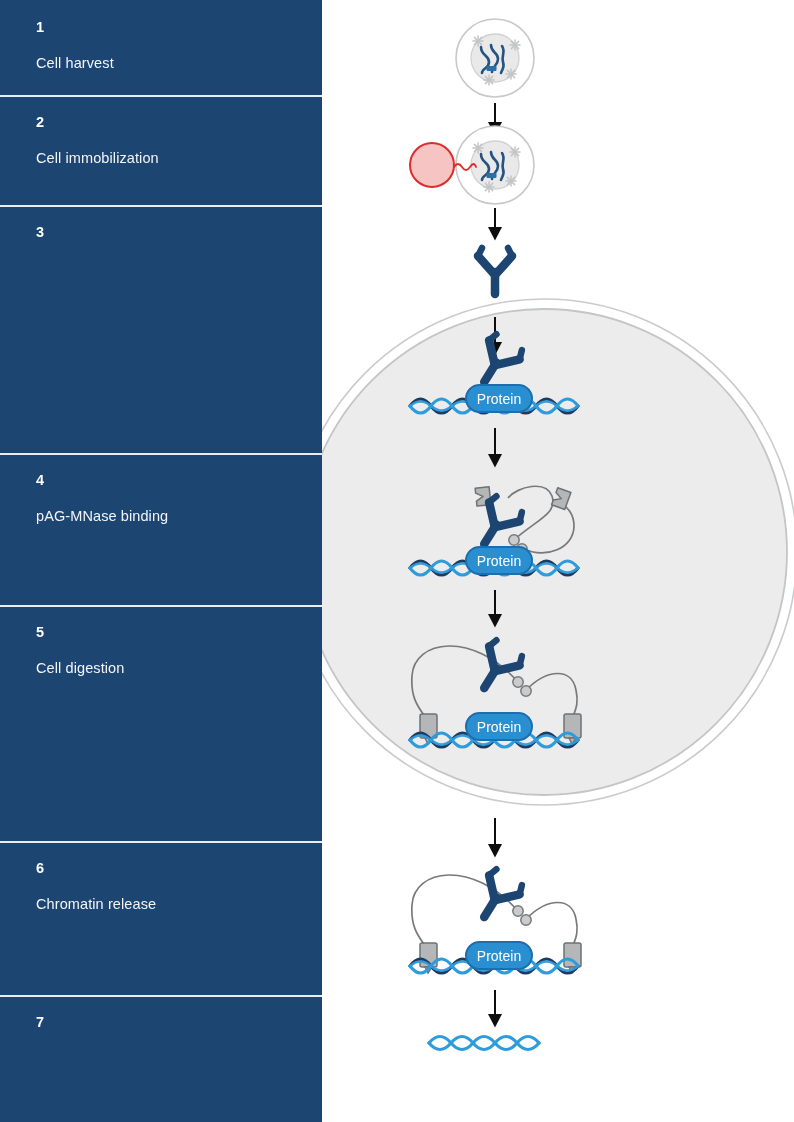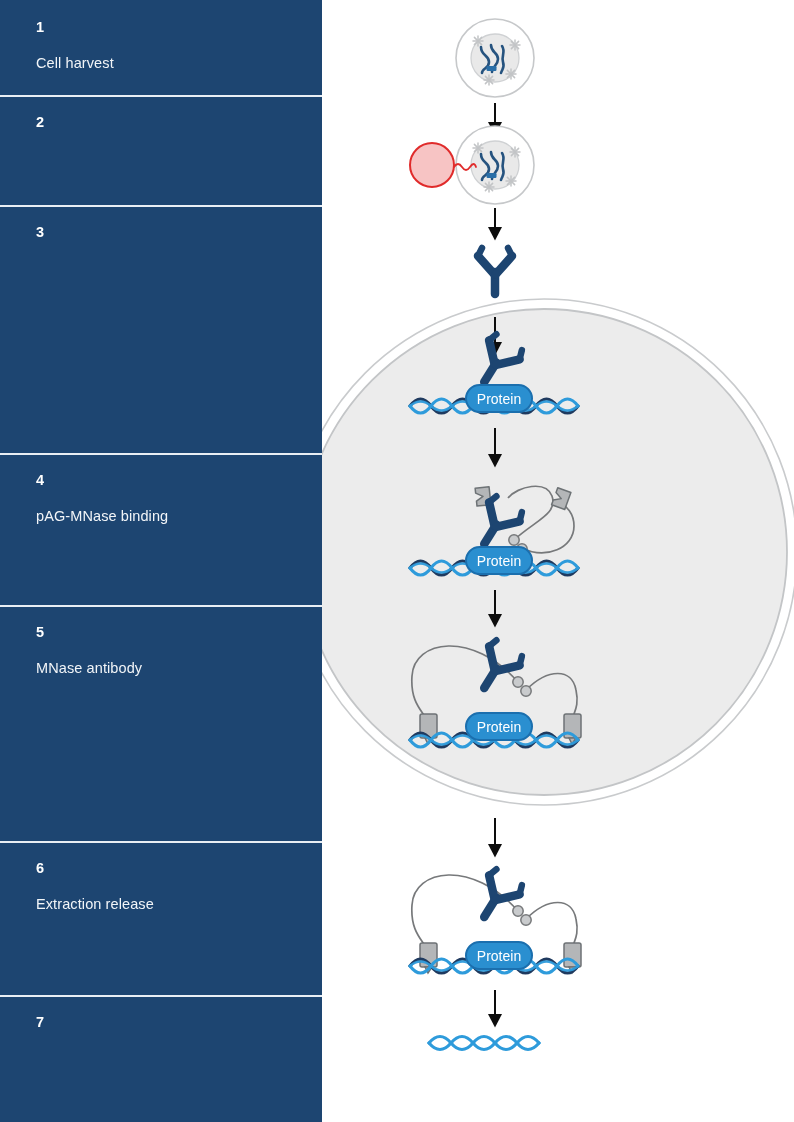--- a/index.html
+++ b/index.html
@@ -47,43 +47,44 @@
 
     <div class="step" style="top:0px;height:95px;">
 
       <div class="step-num">1</div>
       <div class="step-label">Cell harvest</div>
     </div>
 
     <div class="step" style="top:95px;height:110px;">
       <div class="rule"></div>
       <div class="step-num">2</div>
+      <div class="step-label">Cell immobilization</div>
     </div>
 
     <div class="step" style="top:205px;height:248px;">
       <div class="rule"></div>
       <div class="step-num">3</div>
     </div>
 
     <div class="step" style="top:453px;height:152px;">
       <div class="rule"></div>
       <div class="step-num">4</div>
       <div class="step-label">pAG-MNase binding</div>
     </div>
 
     <div class="step" style="top:605px;height:236px;">
       <div class="rule"></div>
       <div class="step-num">5</div>
-      <div class="step-label">MNase antibody</div>
+      <div class="step-label">Cell digestion</div>
     </div>
 
     <div class="step" style="top:841px;height:154px;">
       <div class="rule"></div>
       <div class="step-num">6</div>
-      <div class="step-label">Extraction release</div>
+      <div class="step-label">Chromatin release</div>
     </div>
 
     <div class="step" style="top:995px;height:127px;">
       <div class="rule"></div>
       <div class="step-num">7</div>
     </div>
 
   </div>
 
   <div class="diagram">

